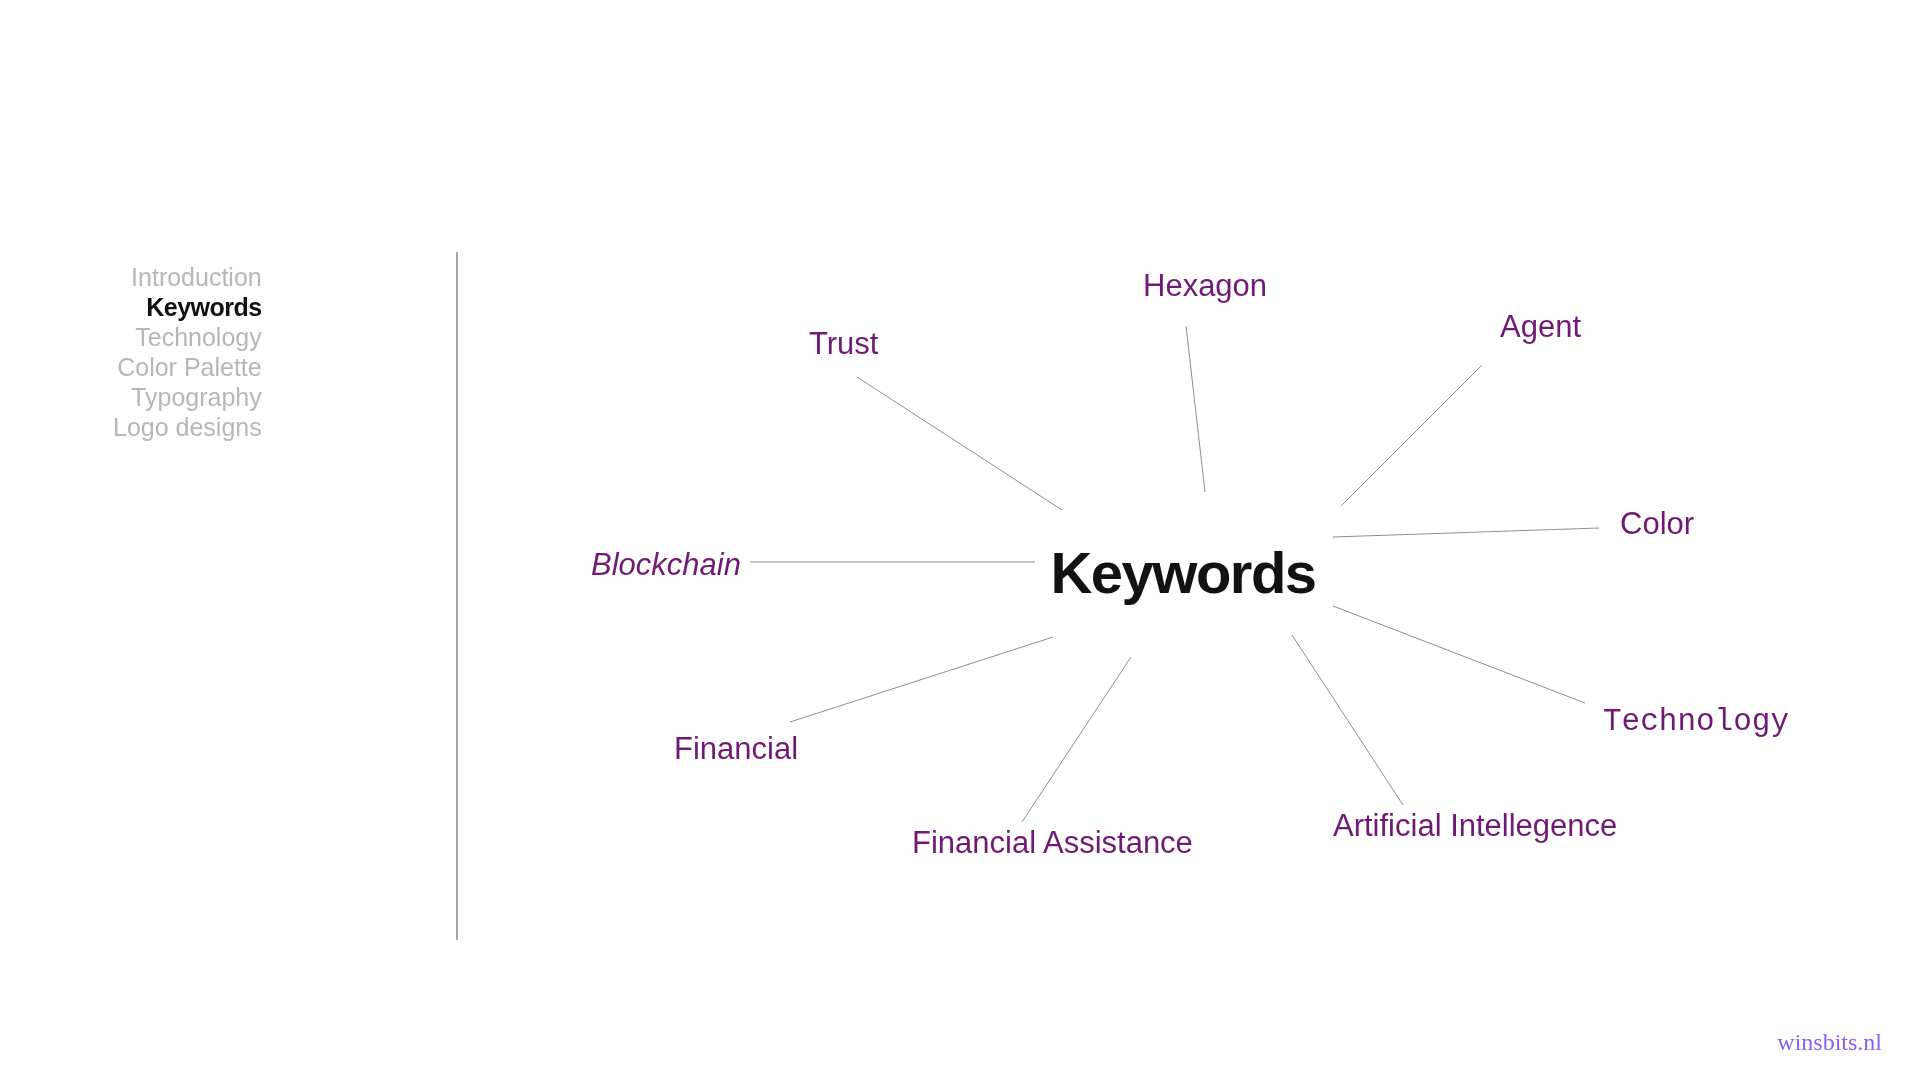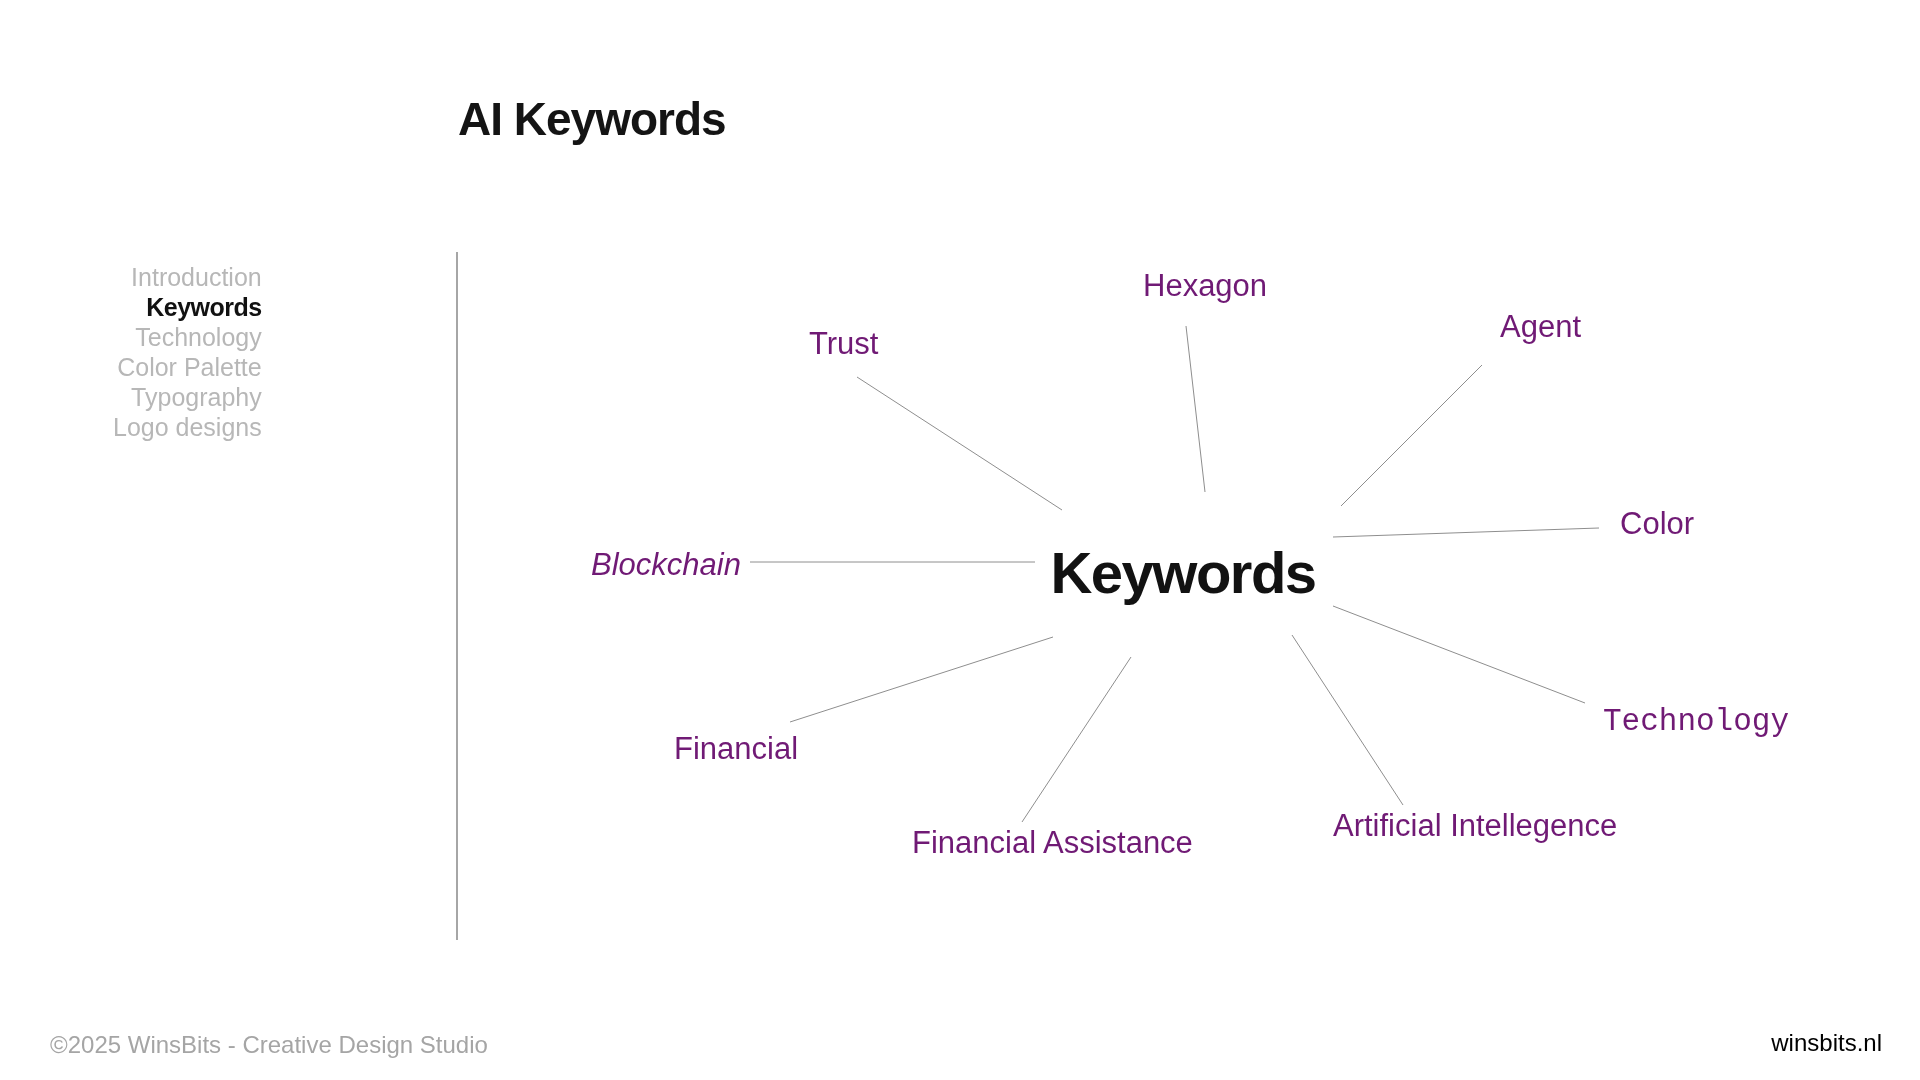--- a/index.html
+++ b/index.html
@@ -91,30 +91,30 @@
   .footer-copyright {
     position: absolute;
     left: 50px; top: 1031px;
     font-size: 24px;
     color: #a5a5a5;
   }
   .footer-site {
     position: absolute;
     right: 38px; top: 1029px;
     font-size: 24px;
-    color: #000000;
+    color: #8b5cf6;
     cursor: pointer;
+    font-family: Liberation Serif, serif;
   }
 </style>
 </head>
 <body>
 
 <div class="page">
 
-  <h1 class="page-title">AI Keywords</h1>
 
   <nav class="sidebar">
     <div class="sidebar-item">Introduction</div>
     <div class="sidebar-item active">Keywords</div>
     <div class="sidebar-item">Technology</div>
     <div class="sidebar-item">Color Palette</div>
     <div class="sidebar-item">Typography</div>
     <div class="sidebar-item">Logo designs</div>
   </nav>
 
@@ -137,16 +137,15 @@
   <div class="map-node node-hexagon">Hexagon</div>
   <div class="map-node node-agent">Agent</div>
   <div class="map-node node-trust">Trust</div>
   <div class="map-node node-chip">Color</div>
   <div class="map-node node-blockchain">Blockchain</div>
   <div class="map-node node-technology">Technology</div>
   <div class="map-node node-mysterious">Financial</div>
   <div class="map-node node-financial-assistance">Financial Assistance</div>
   <div class="map-node node-artificial-intellegence">Artificial Intellegence</div>
 
-  <div class="footer-copyright">©2025 WinsBits - Creative Design Studio</div>
   <div class="footer-site">winsbits.nl</div>
 
 </div>
 
 </body></html>

